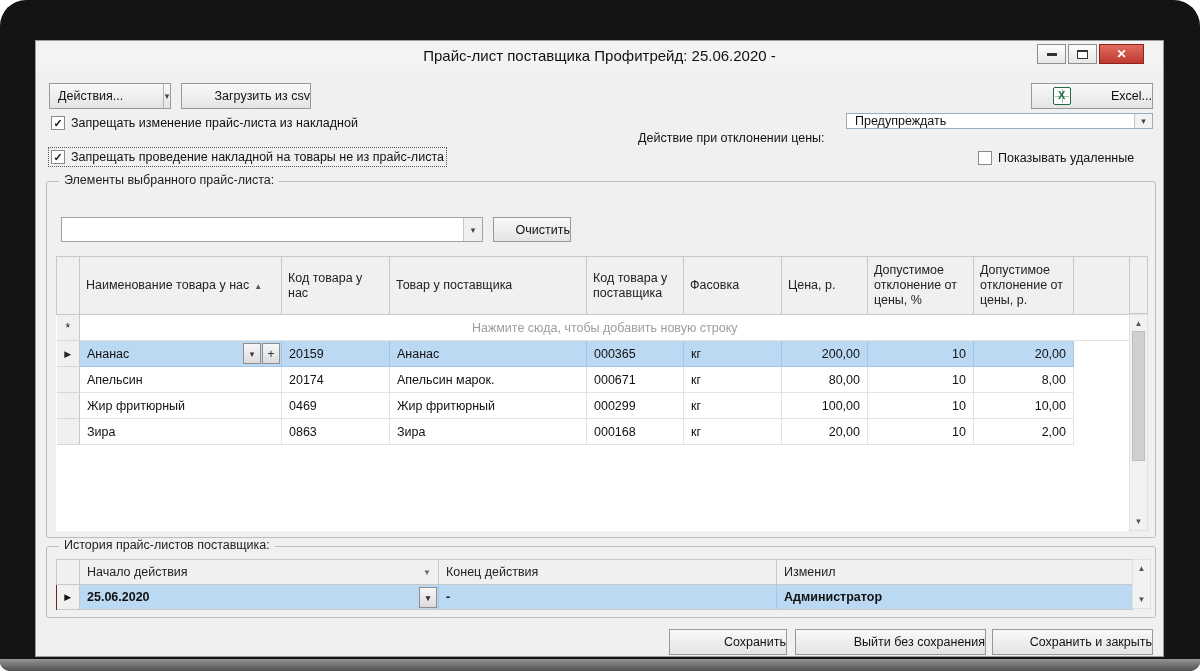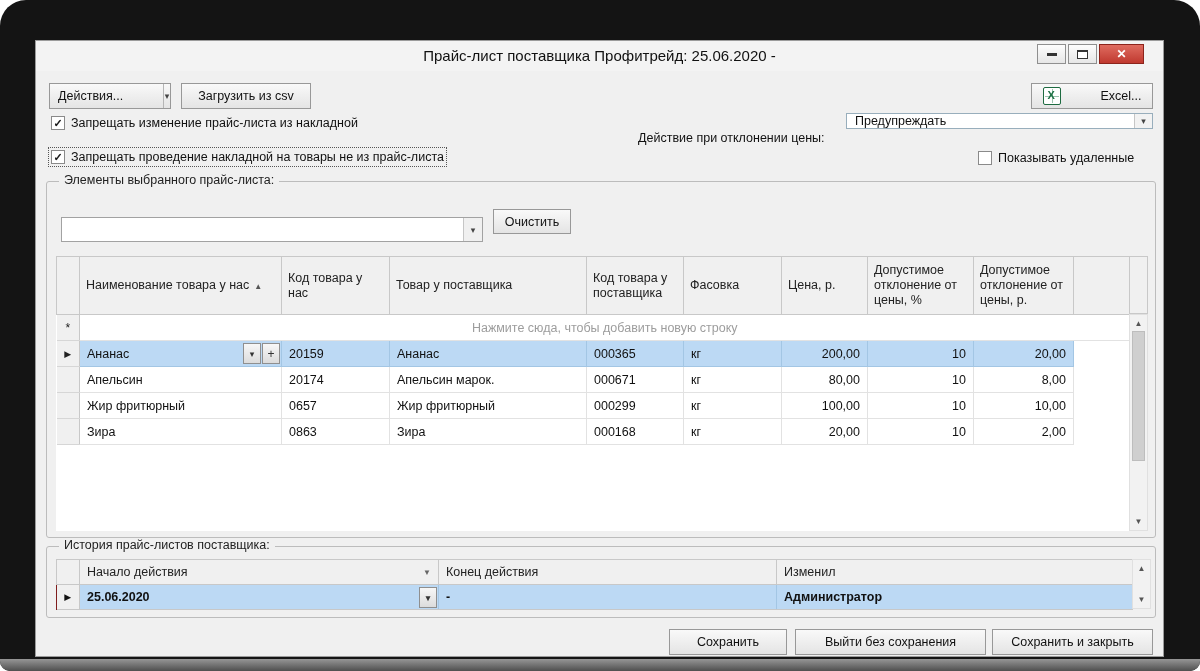--- a/index.html
+++ b/index.html
@@ -21,21 +21,21 @@
   .win-controls { position:absolute; right:19px; top:3px; display:flex; gap:2px; }
   .win-btn { width:29px; height:20px; border:1px solid #8f8f8f;
              background:linear-gradient(#fdfdfd,#e6e6e6);
              display:flex; align-items:center; justify-content:center; cursor:default; }
   .glyph-min { width:10px; height:3px; background:#333; }
   .glyph-max { width:11px; height:9px; border:1px solid #333; border-top-width:2px; background:#fff; }
   .win-btn.close { width:45px; background:linear-gradient(#df6c60,#c0392f);
                    border-color:#8c241c; color:#fff; font-size:12px; font-weight:bold; }
 
   
-  .btn { position:absolute; display:flex; align-items:center; justify-content:center;
+  .btn { position:absolute; display:flex; align-items:center; justify-content:flex-end;
          border:1px solid #989898; background:linear-gradient(#f9f9f9,#e4e4e4);
          font-size:12.5px; color:#111; height:26px;gap:32px; }
   .split-arrow { width:20px; align-self:stretch; border-left:1px solid #b5b5b5;
                  display:flex; align-items:center; justify-content:center;
                  font-size:9px; color:#444; }
   .split-label { flex:1; text-align:center; padding:0 8px; }
 
   .excel-icon { width:18px; height:18px; margin-right:8px; position:relative;
                 background:#fff; border:1px solid #1e6b41; border-radius:2px; }
   .excel-icon::before { content:""; position:absolute; inset:1px;
@@ -193,21 +193,21 @@
     <div class="groupbox" style="left:10px; top:140px; width:1110px; height:357px;">
       <span class="groupbox-label">Элементы выбранного прайс-листа:</span>
     </div>
 
     <div class="search-combo">
       <input class="search-input" placeholder="Введите текст для поиска..." style="">
       <span class="search-arrow">
           <span>▾</span>
         </span>
     </div>
-    <div class="btn" style="left:457px; top:168px; width:78px; height:25px;">
+    <div class="btn" style="left:457px; top:176px; width:78px; height:25px;">
       <span>Очистить</span>
     </div>
 
     <div class="items-wrap">
       <table class="grid">
         <colgroup>
           <col style="width:23px">
             <col style="width:202px">
             <col style="width:108px">
             <col style="width:197px">
@@ -275,21 +275,21 @@
             <td class="num">8,00</td>
             <td class="fill"></td>
           </tr>
 
 
 
 
           <tr>
             <td class="sel"></td>
             <td>Жир фритюрный</td>
-            <td>0657</td>
+            <td>0469</td>
             <td>Жир фритюрный</td>
             <td>000299</td>
             <td>кг</td>
             <td class="num">100,00</td>
             <td class="num">10</td>
             <td class="num">10,00</td>
             <td class="fill"></td>
           </tr>
 
           <tr>

